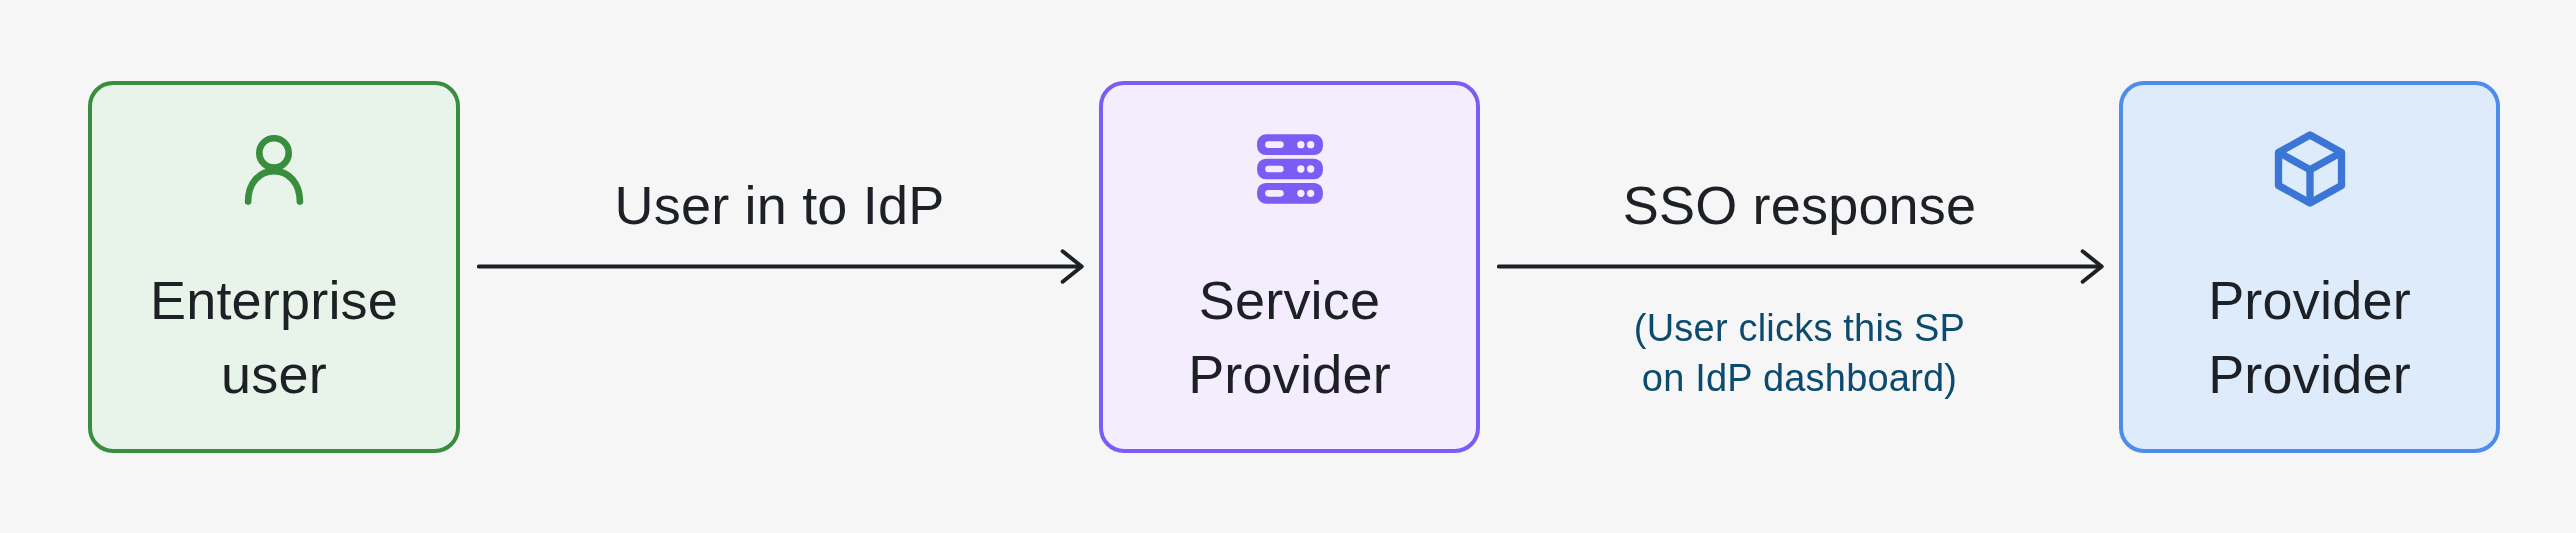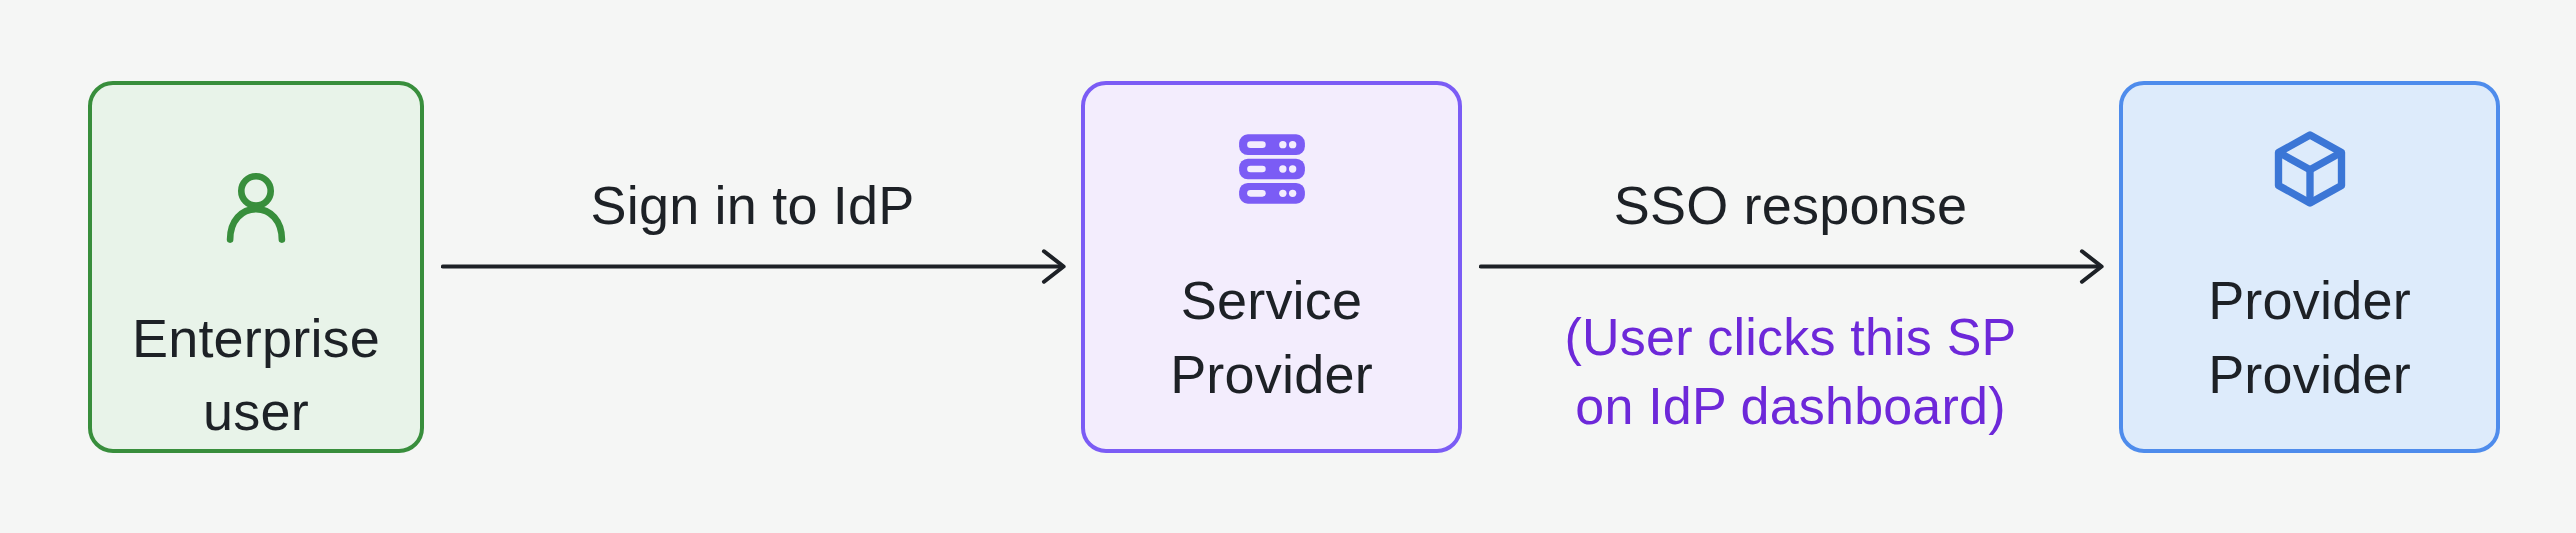--- a/index.html
+++ b/index.html
@@ -24,21 +24,21 @@
     border-radius: 25px;
     border: 4.8px solid var(--border, #888);
     background: var(--fill, #fff);
     display: flex;
     flex-direction: column;
     align-items: center;
     justify-content: center;
     gap: 53px;
     padding-top: 5.7px;
   }
-  .node.w1 { width: 336px; justify-content: flex-end; }
+  .node.w1 { width: 372px; }
   .node.w2 { width: 381px; }
   .node-icon { display: block; width: 84px; height: 84px; color: var(--icon, #444); }
   .node-icon svg { display: block; width: 100%; height: 100%; }
   .node-label {
     font-size: 54px;
     line-height: 1.36;
     font-weight: 500;
     text-align: center;
     color: #1d2126;
     letter-spacing: 0.2px;
@@ -67,24 +67,24 @@
     font-weight: 500;
     color: #1d2126;
     letter-spacing: 0.2px;
     white-space: nowrap;
   }
   .edge-sublabel {
     position: absolute;
     left: -38px; right: -38px;
     top: calc(50% + 36px);
     text-align: center;
-    font-size: 52px;
+    font-size: 38px;
     line-height: 1.33;
     font-weight: 500;
-    color: #6d28d9;
+    color: #0c4a6e;
     letter-spacing: 0.2px;
   }
   .edge-sublabel span { display: block; white-space: nowrap; }
 </style>
 </head>
 <body style="background: rgb(245, 246, 245);">
 
 <div class="canvas">
 
   <div class="node w1" style="--border: #388e3c; --fill: #e8f3e9; --icon: #388e3c;">
@@ -94,21 +94,21 @@
         <path d="M4.6 21.3 C4.6 15.9 7.9 12.6 12 12.6 C16.1 12.6 19.4 15.9 19.4 21.3"></path>
       </svg>
     </span>
     <div class="node-label">
       <span>Enterprise</span>
       <span>user</span>
     </div>
   </div>
 
   <div class="edge" style="color: rgb(29, 33, 38);">
-    <div class="edge-label">Sign in to IdP</div>
+    <div class="edge-label">User in to IdP</div>
     <svg class="edge-arrow" viewBox="0 0 640 60" preserveAspectRatio="none" fill="none" stroke="currentColor" stroke-width="4.2" stroke-linecap="round" stroke-linejoin="round">
       <line x1="2" y1="30" x2="633" y2="30"></line>
       <polyline points="616,14 636,30 616,46"></polyline>
     </svg>
   </div>
 
   <div class="node w2" style="--border: #7b5cf5; --fill: #f3edfd; --icon: #7b5cf5;">
     <span class="node-icon">
       <svg viewBox="0 0 24 24" fill="currentColor" stroke="none">
         <rect x="2.6" y="2.1" width="18.8" height="5.9" rx="2.5"></rect>

